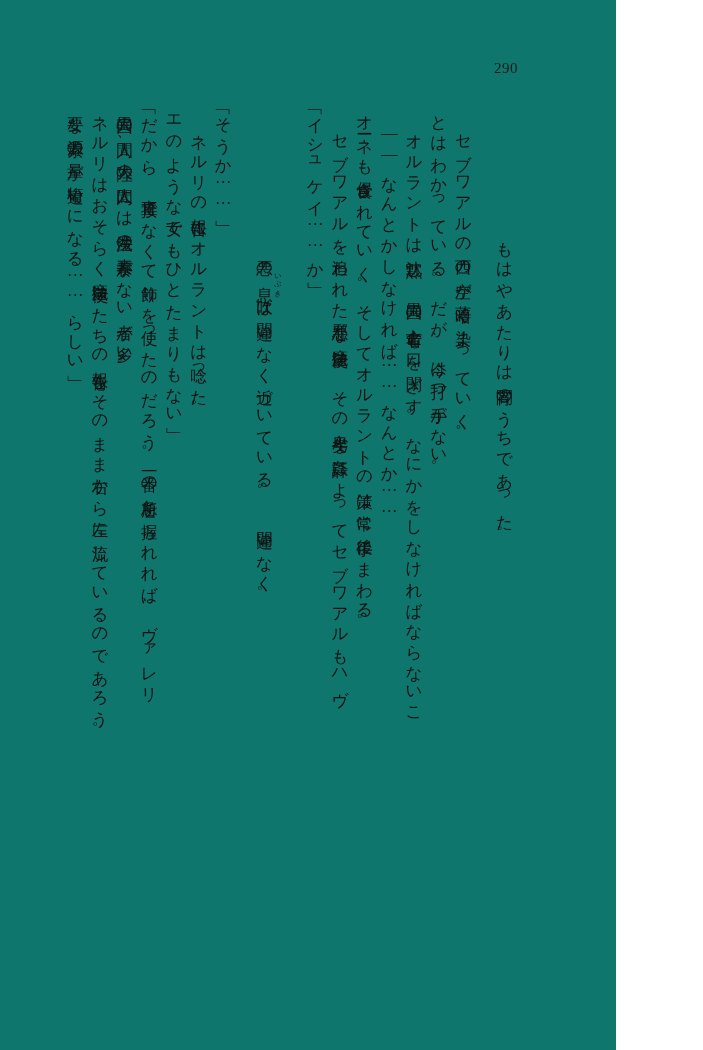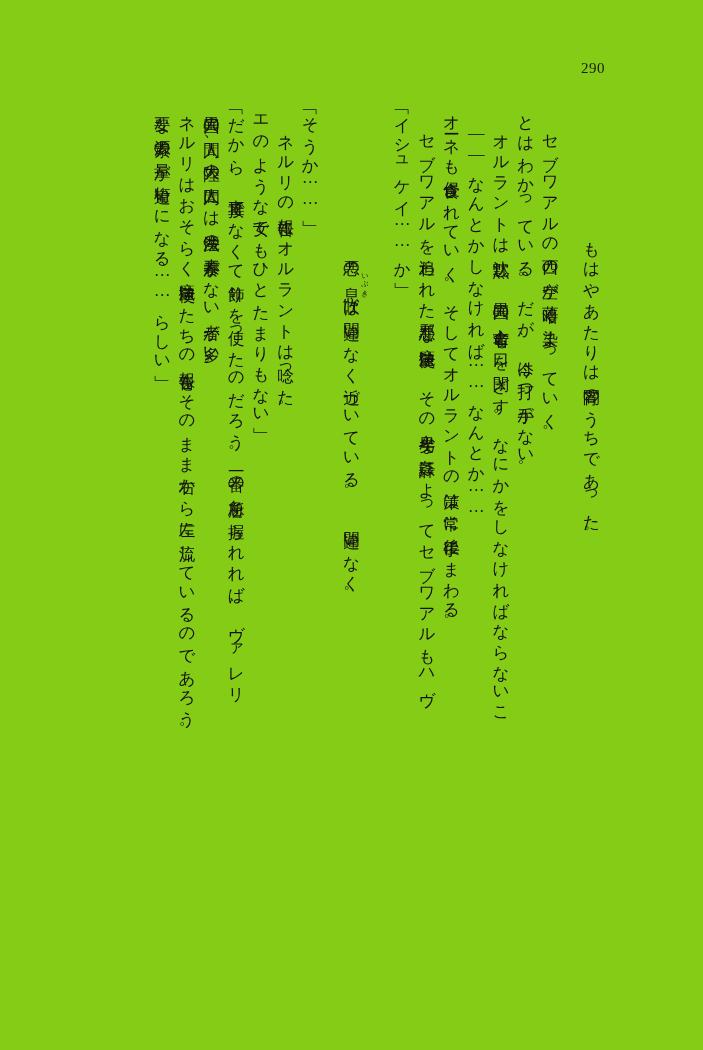--- a/index.html
+++ b/index.html
@@ -5,23 +5,23 @@
   html, body {
     margin: 0;
     padding: 0;
     background: #ffffff;
   }
   body {
     font-family: "Liberation Serif", "DejaVu Serif", serif;
   }
   .page {
     position: relative;
-    width: 703px;
+    width: 616px;
     height: 1050px;
-    background: #84cc16;
+    background: #0f766e;
     overflow: hidden;
   }
   
   .page-number {
     position: absolute;
     top: 60px;
     right: 98px;
     font-size: 15px;
     letter-spacing: 0.5px;
     color: #1a1a1a;

